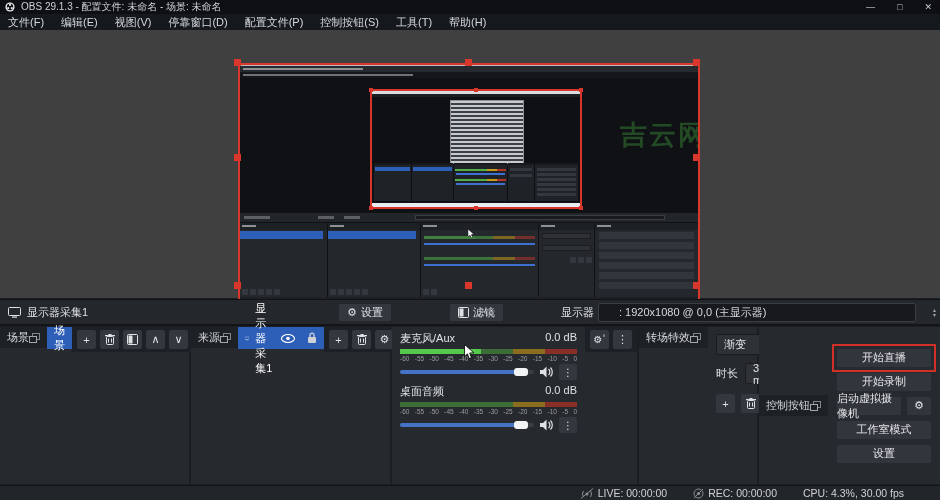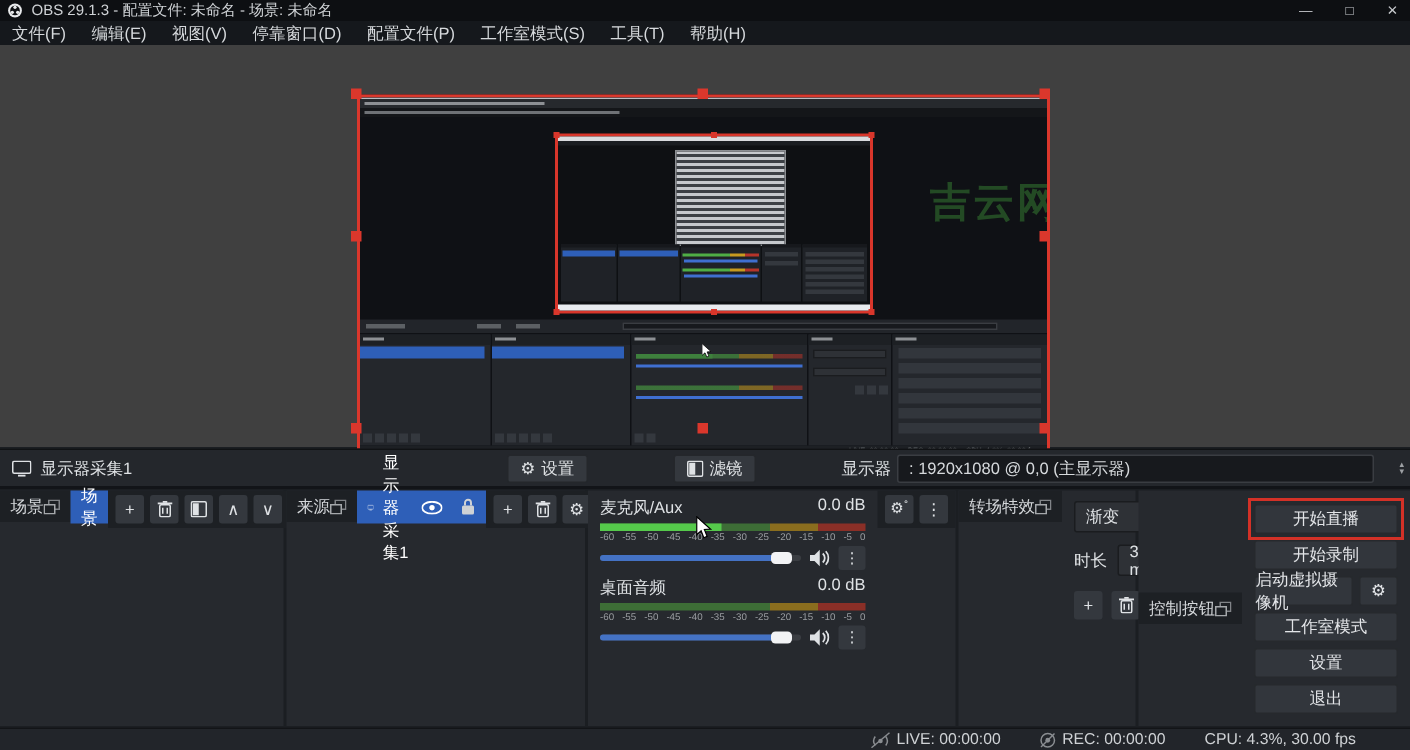--- a/index.html
+++ b/index.html
@@ -70,21 +70,21 @@
 
   .cursor { position:absolute; z-index:90; }
 
   
   #props { position:absolute; left:0; top:299px; width:940px; height:27px; background:#24272c; border-top:1px solid #101214; border-bottom:2px solid #121418; display:flex; align-items:center; }
   #props .src-name { font-size:11px; margin-left:6px; color:#dfe2e5; }
   .tool-btn { height:19px; background:#34383e; border:1px solid #24272b; border-radius:2px; color:#dfe2e5; font-size:11px; display:flex; align-items:center; gap:4px; padding:0 8px; cursor:default; }
   #btn-props-settings { position:absolute; left:338px; }
   #btn-props-filters { position:absolute; left:449px; }
   #display-label { position:absolute; left:561px; font-size:11px; }
-  #display-combo { position:absolute; left:598px; width:318px; height:19px; background:#17191d; border:1px solid #3a3d42; border-radius:2px; font-size:11px; color:#d6d9dc; display:flex; align-items:center; padding:0 7px; }
+  #display-combo { position:absolute; left:598px; width:318px; height:19px; background:#17191d; border:1px solid #3a3d42; border-radius:2px; font-size:11px; color:#d6d9dc; display:flex; align-items:center; padding:0 20px; }
   #props-spin { position:absolute; right:4px; display:flex; flex-direction:column; line-height:5px; font-size:6px; color:#9da0a4; }
 
   
   .dock { position:absolute; top:327px; height:157px; background:#26292e; display:flex; flex-direction:row; }
   .dock-header { height:21px; background:#1d2024; display:flex; align-items:center; padding:0 7px; flex:none; }
   .dock-title { font-size:11px; color:#d4d7da; }
   .popout { margin-left:auto; opacity:.8; }
   .dock-body { flex:1; position:relative; }
   .dock-toolbar { height:25px; background:#1d2024; display:flex; align-items:center; gap:4px; padding:0 5px; flex:none; }
   .icon-btn { width:19px; height:19px; background:#34383e; border-radius:2px; display:flex; align-items:center; justify-content:center; font-size:11px; color:#dfe2e5; cursor:default; }
@@ -154,21 +154,21 @@
     <span>✕</span>
   </div>
 </div>
 
 <div id="menubar">
     <span>文件(F)</span>
     <span>编辑(E)</span>
     <span>视图(V)</span>
     <span>停靠窗口(D)</span>
     <span>配置文件(P)</span>
-    <span>工作室模式(S)</span>
+    <span>控制按钮(S)</span>
     <span>工具(T)</span>
     <span>帮助(H)</span>
   </div>
 
 <div id="canvas">
   <div id="preview">
 
     <div class="mini">
       <div class="m-titlebar">
           <i></i>
@@ -602,21 +602,20 @@
     </div>
     <div class="ctl-btn">开始录制</div>
     <div class="vc-row">
       <div class="ctl-btn main">启动虚拟摄像机</div>
       <div class="ctl-btn gear sym">
           <span>⚙</span>
         </div>
     </div>
     <div class="ctl-btn">工作室模式</div>
     <div class="ctl-btn">设置</div>
-    <div class="ctl-btn">退出</div>
   </div>
 </div>
 
 <div id="statusbar">
   <span class="grp">
     <svg width="14" height="11" viewBox="0 0 14 11">
       <circle cx="7" cy="6" r="1.5" fill="#8a8d91"></circle>
       <path d="M3.5 9 a5 5 0 0 1 0-6 M10.5 3 a5 5 0 0 1 0 6" stroke="#8a8d91" fill="none"></path>
       <path d="M1 10.5 L13 0.5" stroke="#8a8d91"></path>
     </svg>

